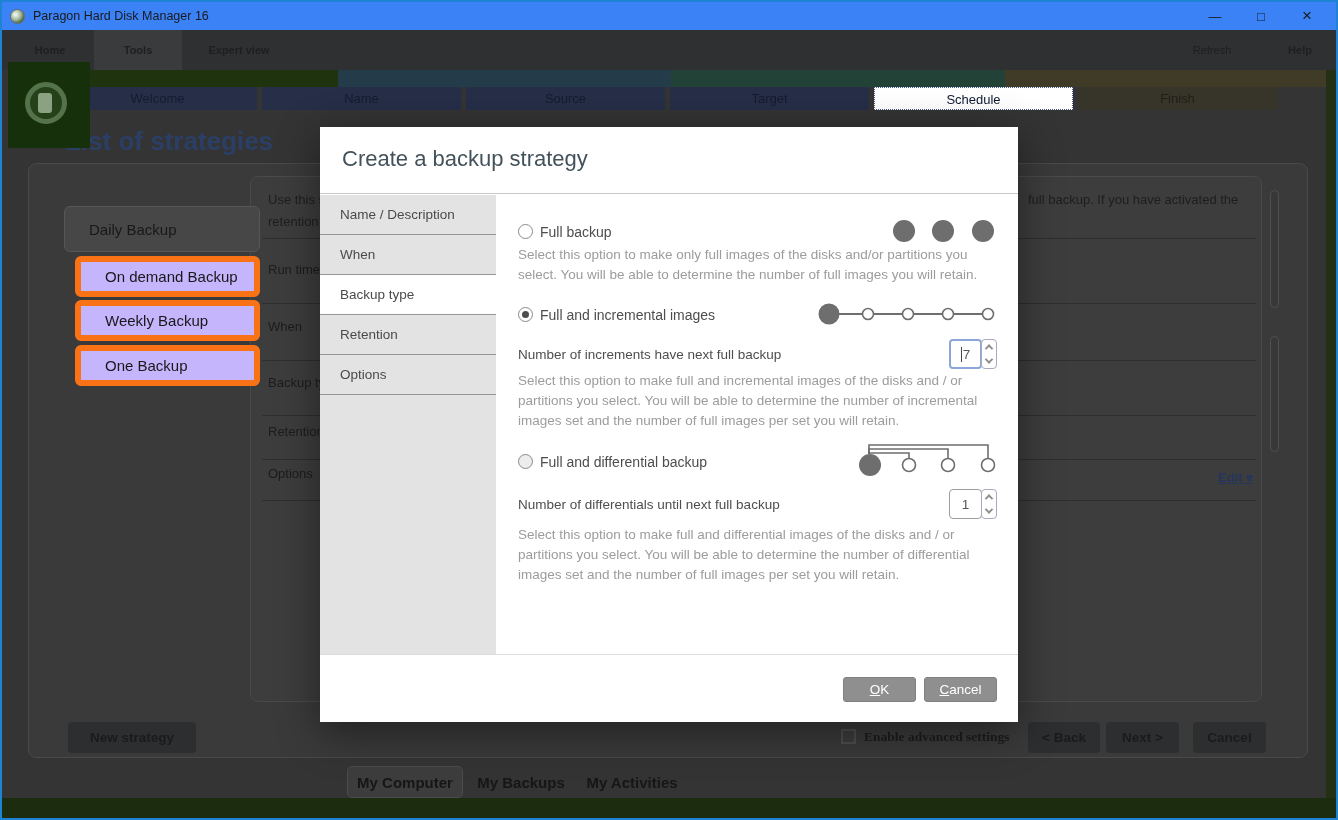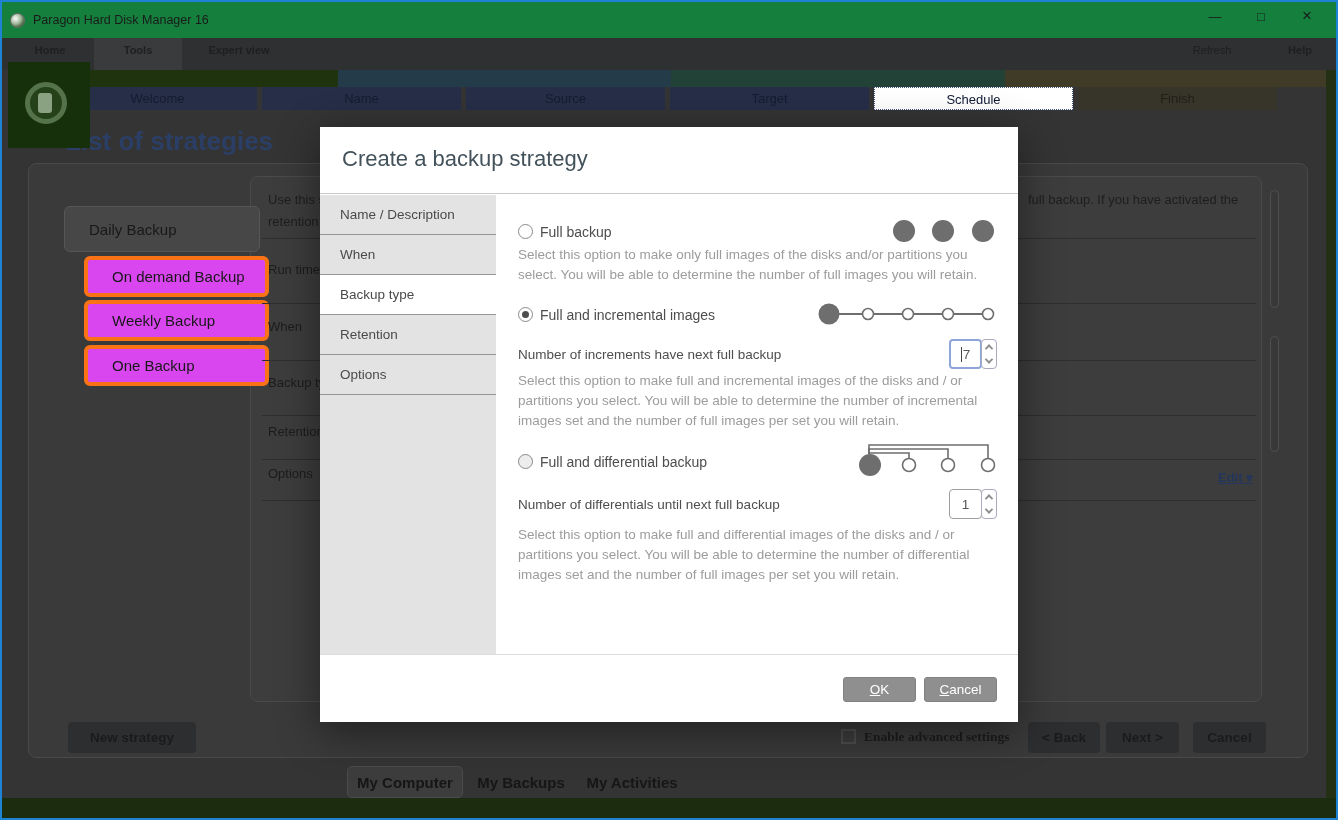--- a/index.html
+++ b/index.html
@@ -1,21 +1,21 @@
 <!DOCTYPE html>
 <html><head>
 <meta charset="utf-8">
 <style>
   * { margin:0; padding:0; box-sizing:border-box; }
   html,body { width:1338px; height:820px; font-family:"Liberation Sans", sans-serif; }
   .win { position:relative; width:1338px; height:820px; background:#343434; overflow:hidden;
          box-shadow: inset 0 0 0 2px #1e83d4; }
 
   
-  .titlebar { position:absolute; left:2px; top:2px; width:1334px; height:36px; background:#15803d; z-index:30; display:flex; align-items:center; }
+  .titlebar { position:absolute; left:2px; top:2px; width:1334px; height:28px; background:#3b82f6; z-index:30; display:flex; align-items:center; }
   .tb-icon { width:15px; height:15px; border-radius:50%; margin:0 8px 0 8px;
              background: radial-gradient(circle at 35% 35%, #e8efe6 10%, #9fb79a 45%, #49663f 75%, #2c4026); border:1px solid #6a6a6a; }
   .tb-title { font-size:12.5px; color:#1a1a1a; }
   .tb-controls { position:absolute; right:6px; top:0; height:28px; display:flex; }
   .tb-btn { width:46px; height:28px; display:flex; align-items:center; justify-content:center; font-size:13px; color:#1a1a1a; cursor:default; }
   .tb-btn.close { font-size:17px; }
 
   
   .nav { position:absolute; left:2px; top:30px; width:1334px; height:40px; background:#2f3031; }
   .nav-tab, .nav-link { position:absolute; top:0; height:40px; line-height:40px; text-align:center;
@@ -31,21 +31,21 @@
   .step.active { background:#ffffff; border:1px dotted #46598c; color:#0e1833; }
   .step.finish { background:#37352a; color:#201f16; }
   .page-h1 { position:absolute; left:65px; top:126px; font-size:26px; font-weight:bold; color:#2b3f66; }
   .panel { position:absolute; left:28px; top:163px; width:1280px; height:595px; background:#3a3a3a;
            border:1px solid #494949; border-radius:8px; }
   .dcard { position:absolute; left:250px; top:176px; width:1012px; height:526px; background:#3d3d3d;
            border:1px solid #4a4a4a; border-radius:8px; }
   .scard { position:absolute; border-radius:6px; font-size:15px; font-weight:normal; color:#181818;
            display:flex; align-items:center; padding-left:24px; }
   .scard.sel { left:64px; top:206px; width:196px; height:46px; background:#474747; border:1px solid #565656; z-index:2;}
-  .scard.plain { left:84px; width:185px; height:41px; background:#d946ef; border:4px solid #f97316; }
+  .scard.plain { left:75px; width:185px; height:41px; background:#c4b5fd; border:6px solid #f97316; }
   .bg-frag { position:absolute; font-size:13px; color:#1e1e1e; white-space:nowrap; }
   .bg-div { position:absolute; left:262px; width:994px; height:1px; background:#2e2e2e; }
   .bg-label { position:absolute; left:268px; font-size:13px; color:#1c1c1c; white-space:nowrap; }
   .edit-link { position:absolute; left:1218px; top:470px; font-size:13px; font-weight:bold; color:#24365c; text-decoration:underline; }
   .pill { position:absolute; left:1270px; width:9px; border:1px solid #4f4f4f; border-radius:5px; background:#383838; }
   .bg-btn { position:absolute; top:722px; height:31px; border-radius:4px; background:#2d2e30; color:#1a1b1d;
             font-size:13.5px; font-weight:bold; display:flex; align-items:center; justify-content:center; }
   .cbx { position:absolute; left:841px; top:729px; width:15px; height:15px; border:2px solid #4e4e4e; background:#3c3c3c; }
   .cbx-label { position:absolute; left:864px; top:729px; font-size:13.5px; font-weight:bold; color:#1c1c1c;font-family:Liberation Serif, serif; }
   .btab { position:absolute; top:766px; height:32px; display:flex; align-items:center; justify-content:center;

